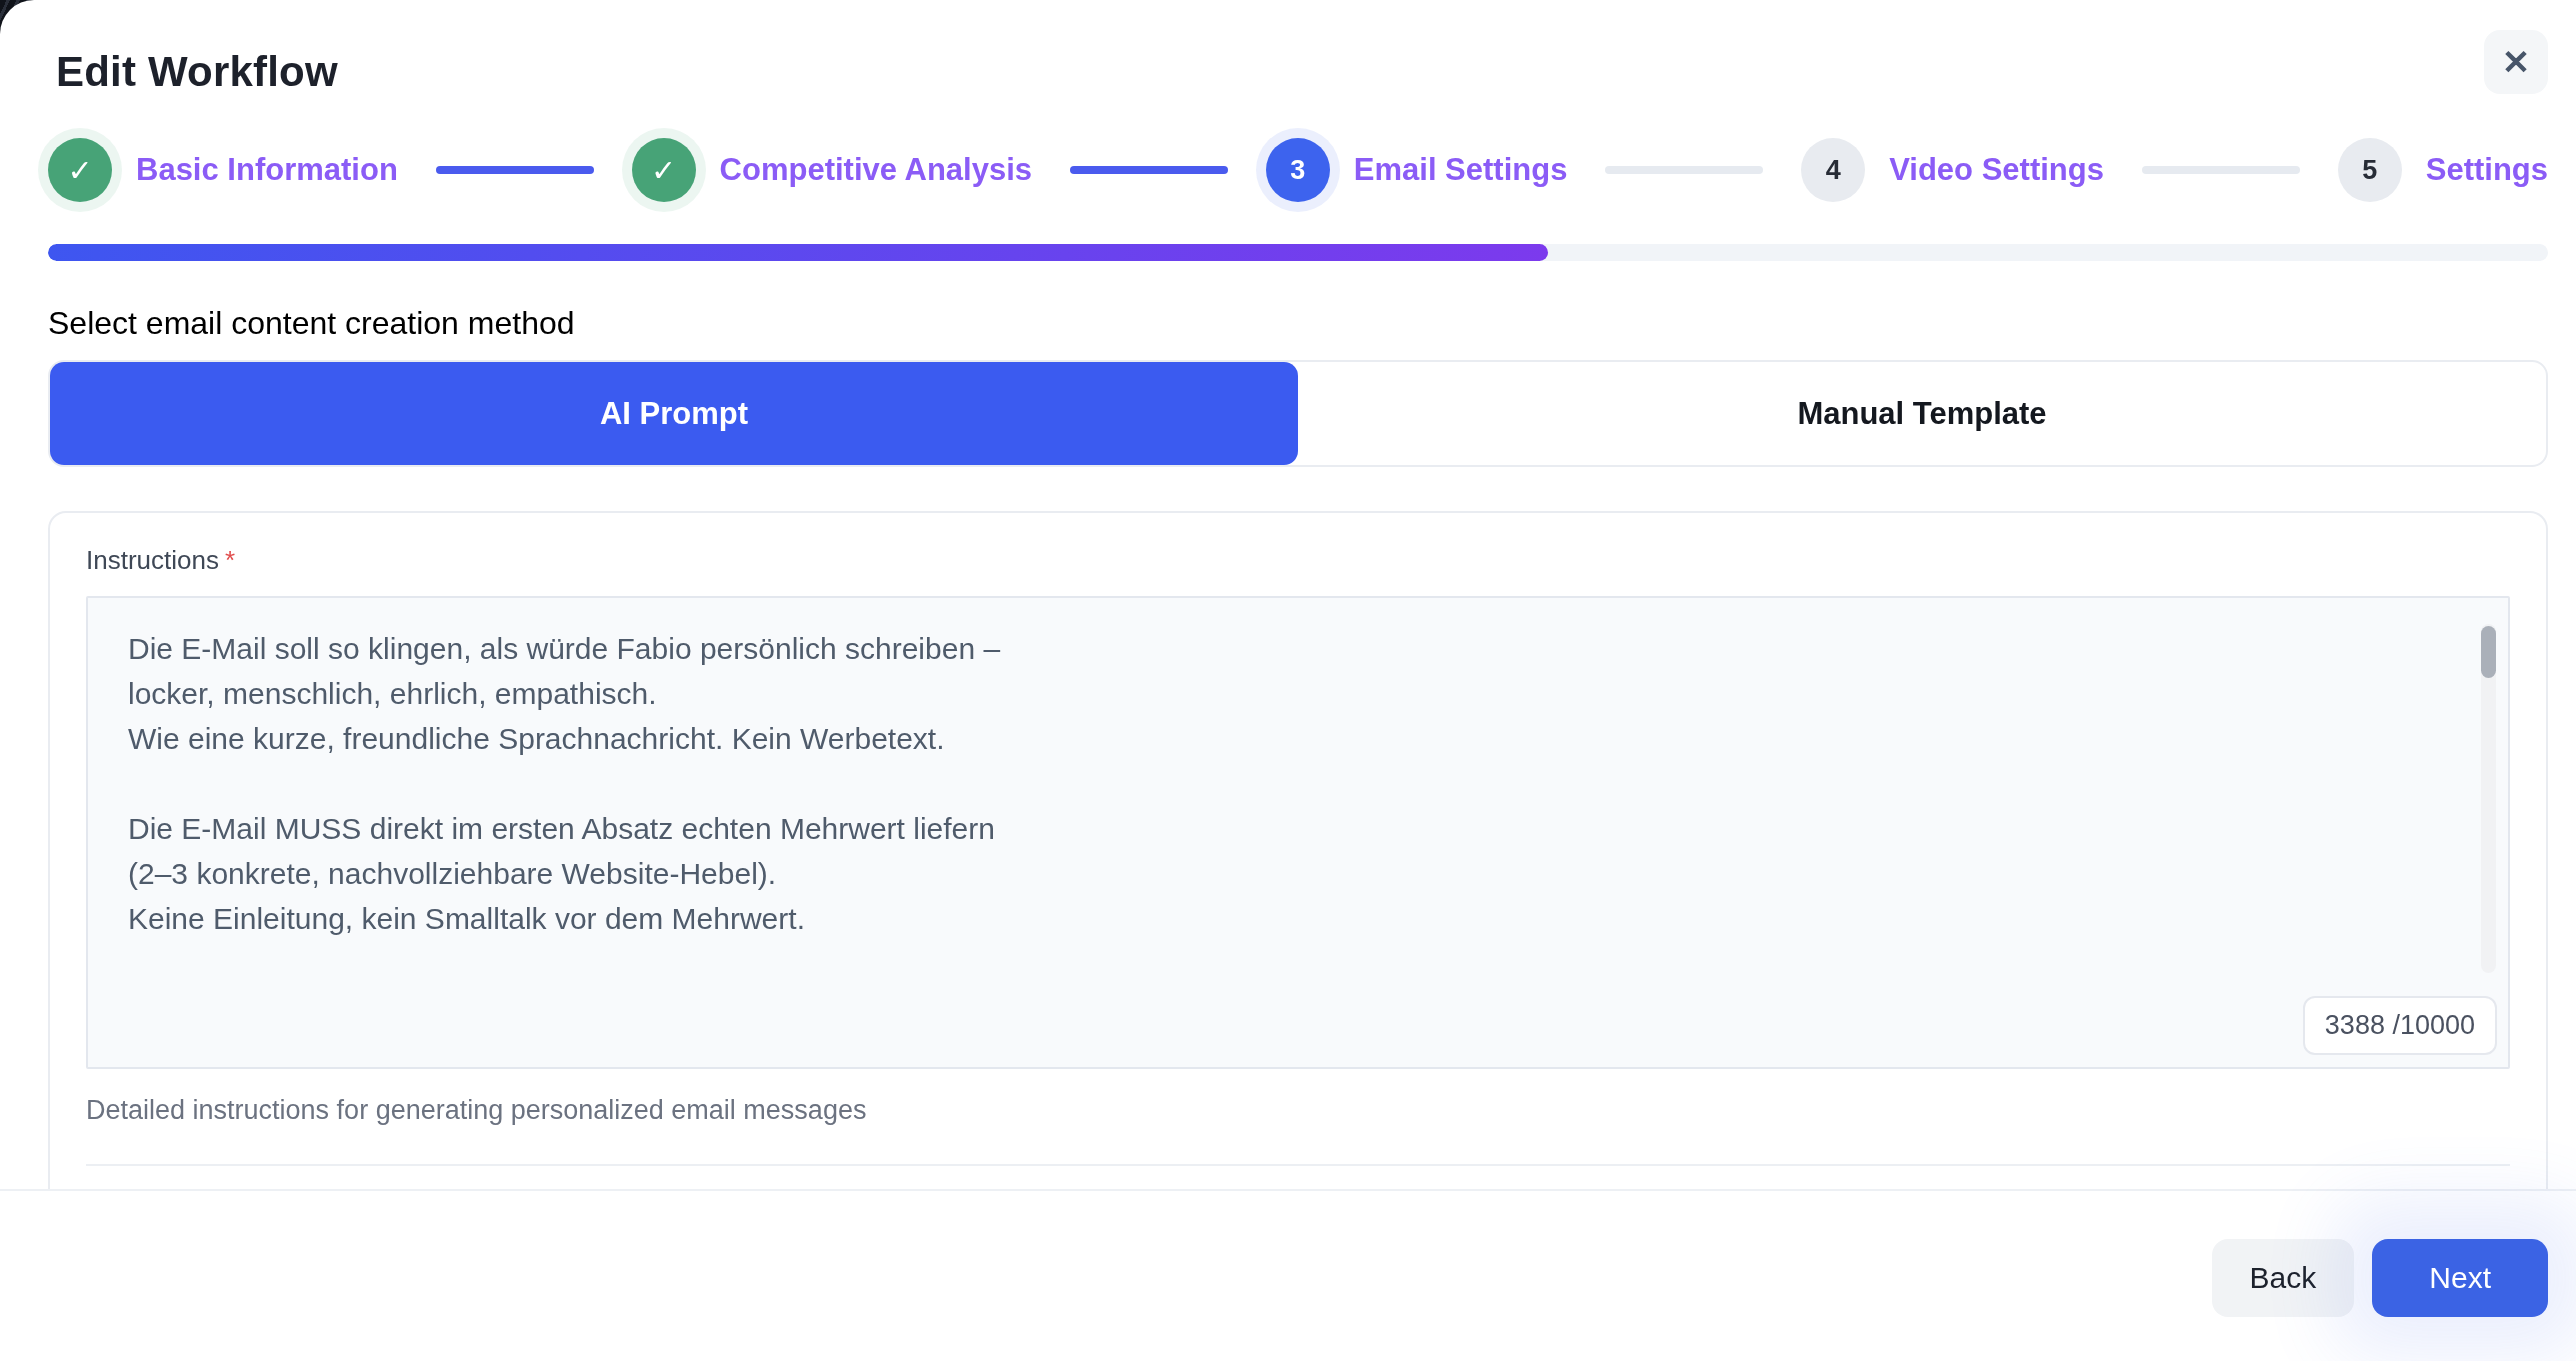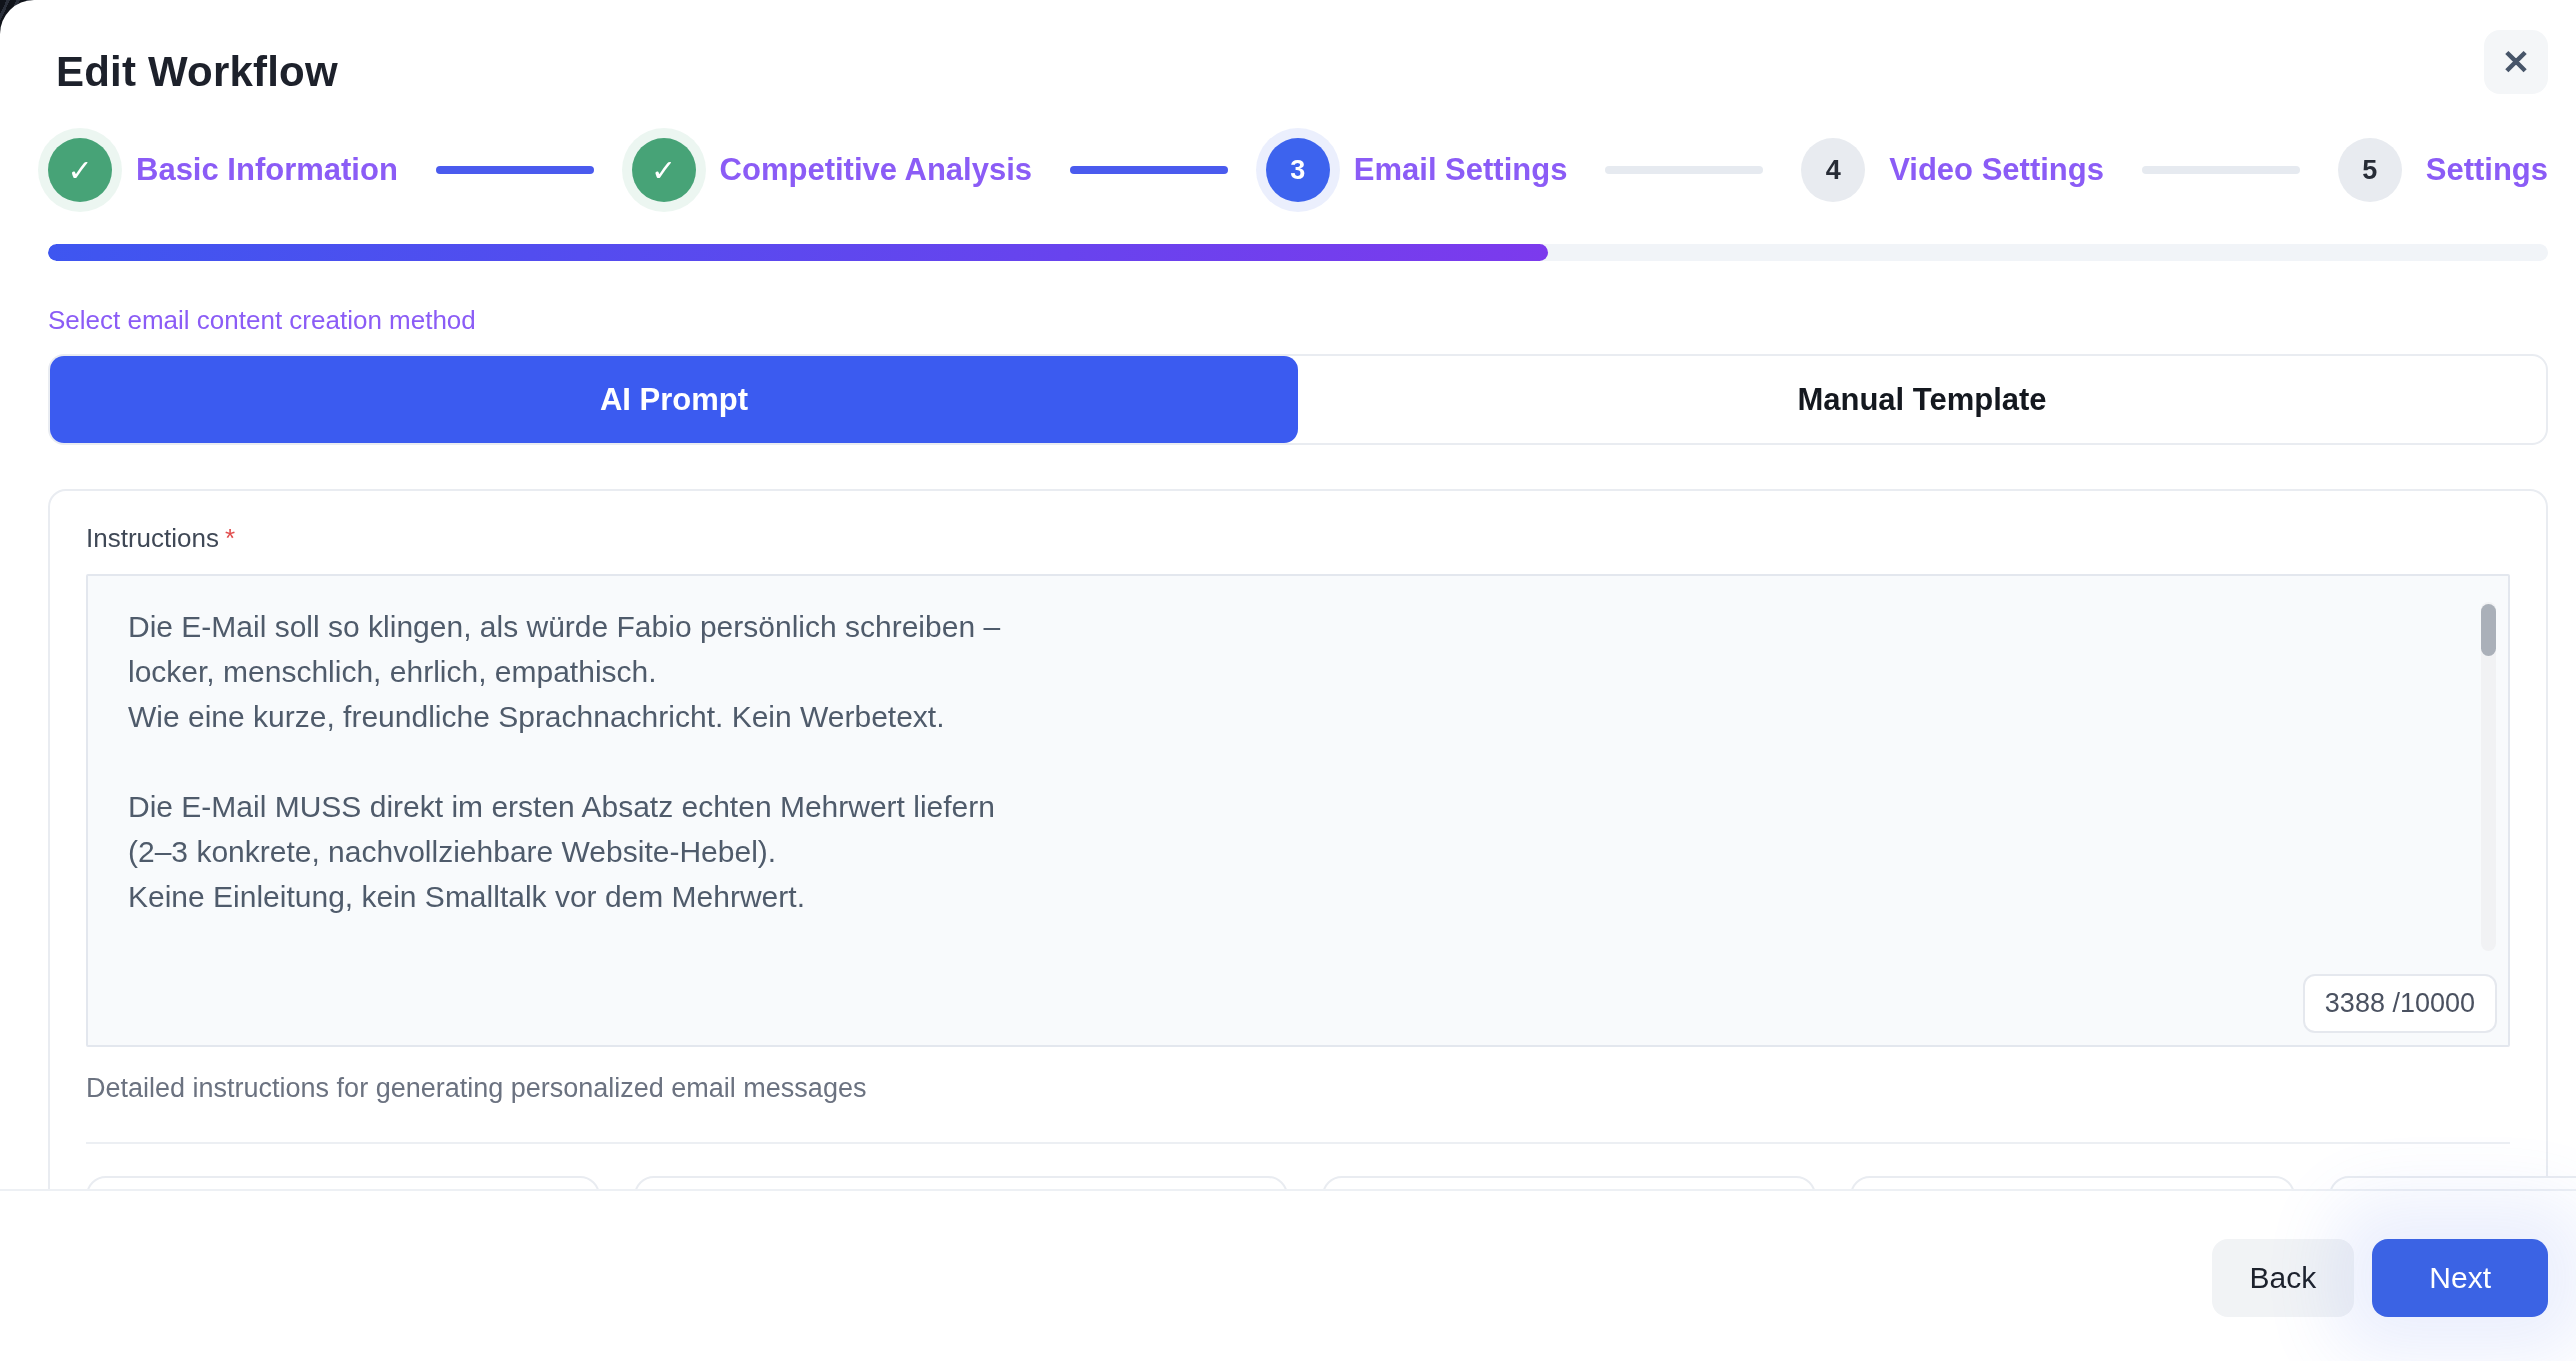--- a/index.html
+++ b/index.html
@@ -60,24 +60,24 @@
   .progress-track {
     margin-top: 42px; height: 17px; border-radius: 9px; background: #f1f4f8;
     overflow: hidden;
   }
   .progress-fill {
     height: 100%; border-radius: 9px;
     background: linear-gradient(90deg, #3e56f0 0%, #7c3aed 100%);
   }
 
   
-  .method-label { margin-top: 44px; font-size: 26px; color: #8b5cf6; }
+  .method-label { margin-top: 44px; font-size: 32px; color: #000000; }
   .tab-group {
     margin-top: 18px; display: grid; grid-template-columns: 1fr 1fr;
-    border: 2px solid #e9ecf1; border-radius: 16px; height: 91px; background: #fff;
+    border: 2px solid #e9ecf1; border-radius: 16px; height: 107px; background: #fff;
   }
   .tab {
     display: flex; align-items: center; justify-content: center;
     font-size: 31px; font-weight: 600; cursor: pointer; border: none; background: transparent;
     color: #14181f; border-radius: 14px;
     font-family: inherit;
   }
   .tab.active { background: #3b5bf0; color: #ffffff; }
 
   

